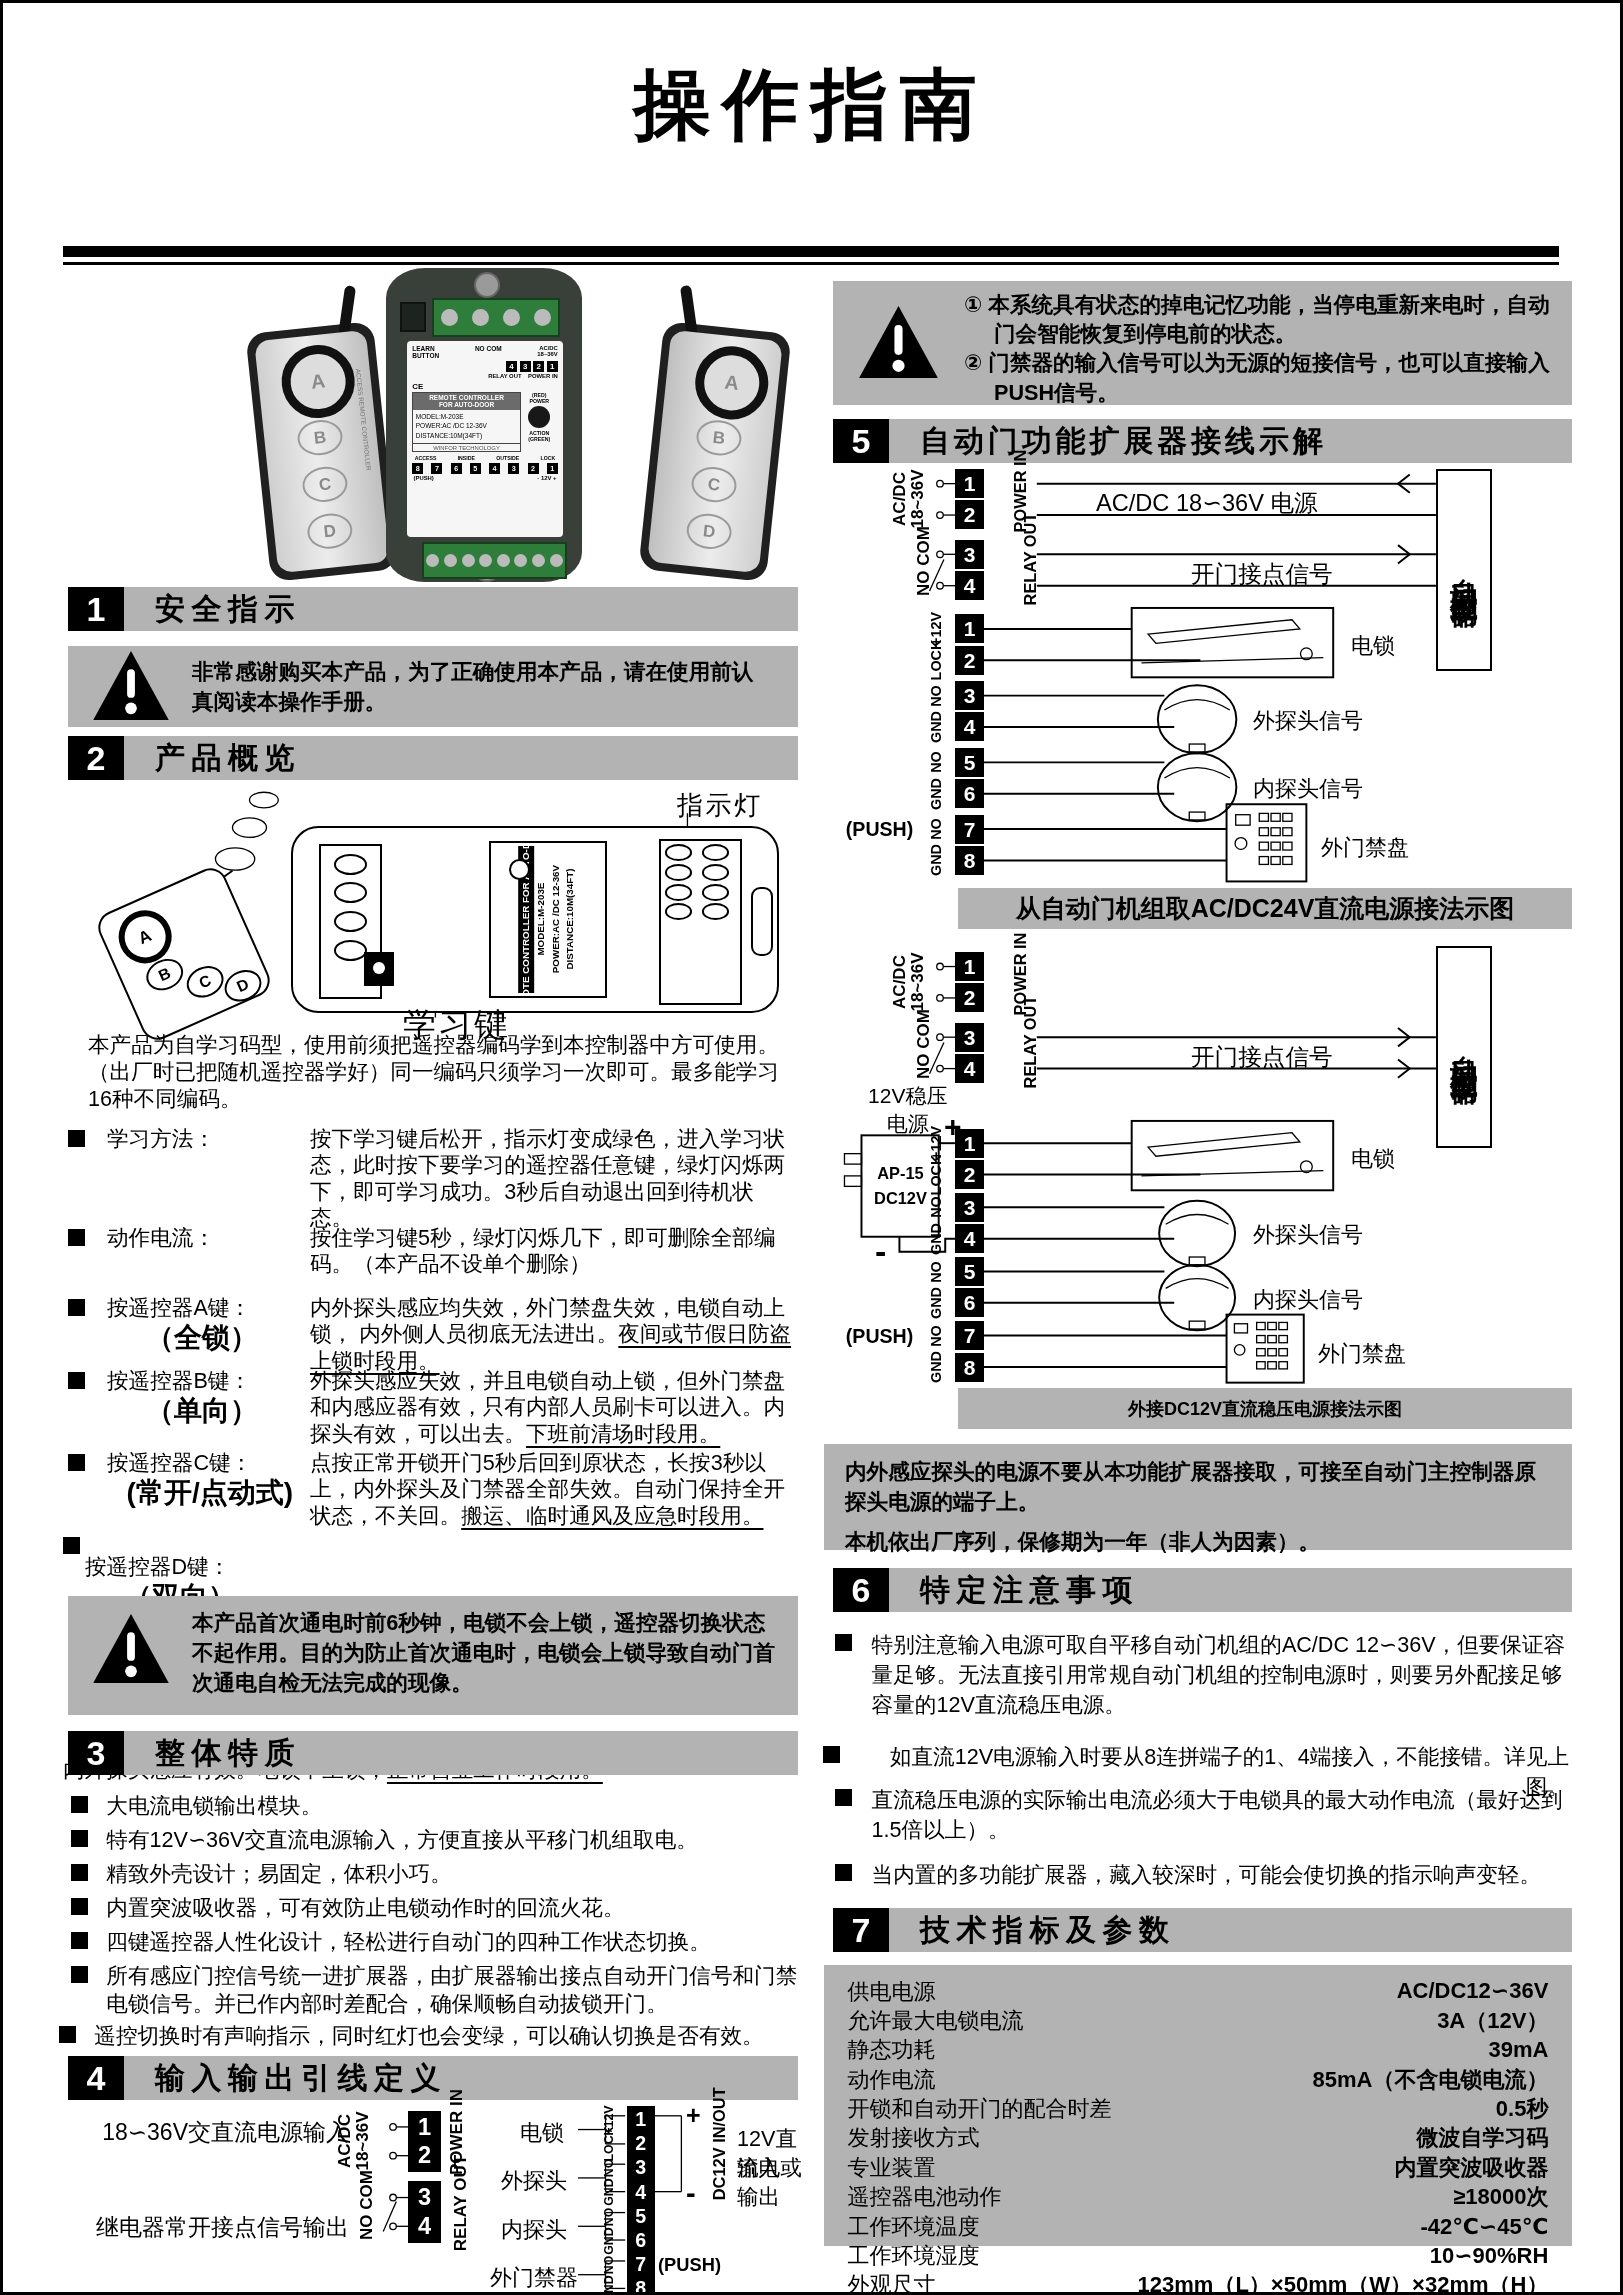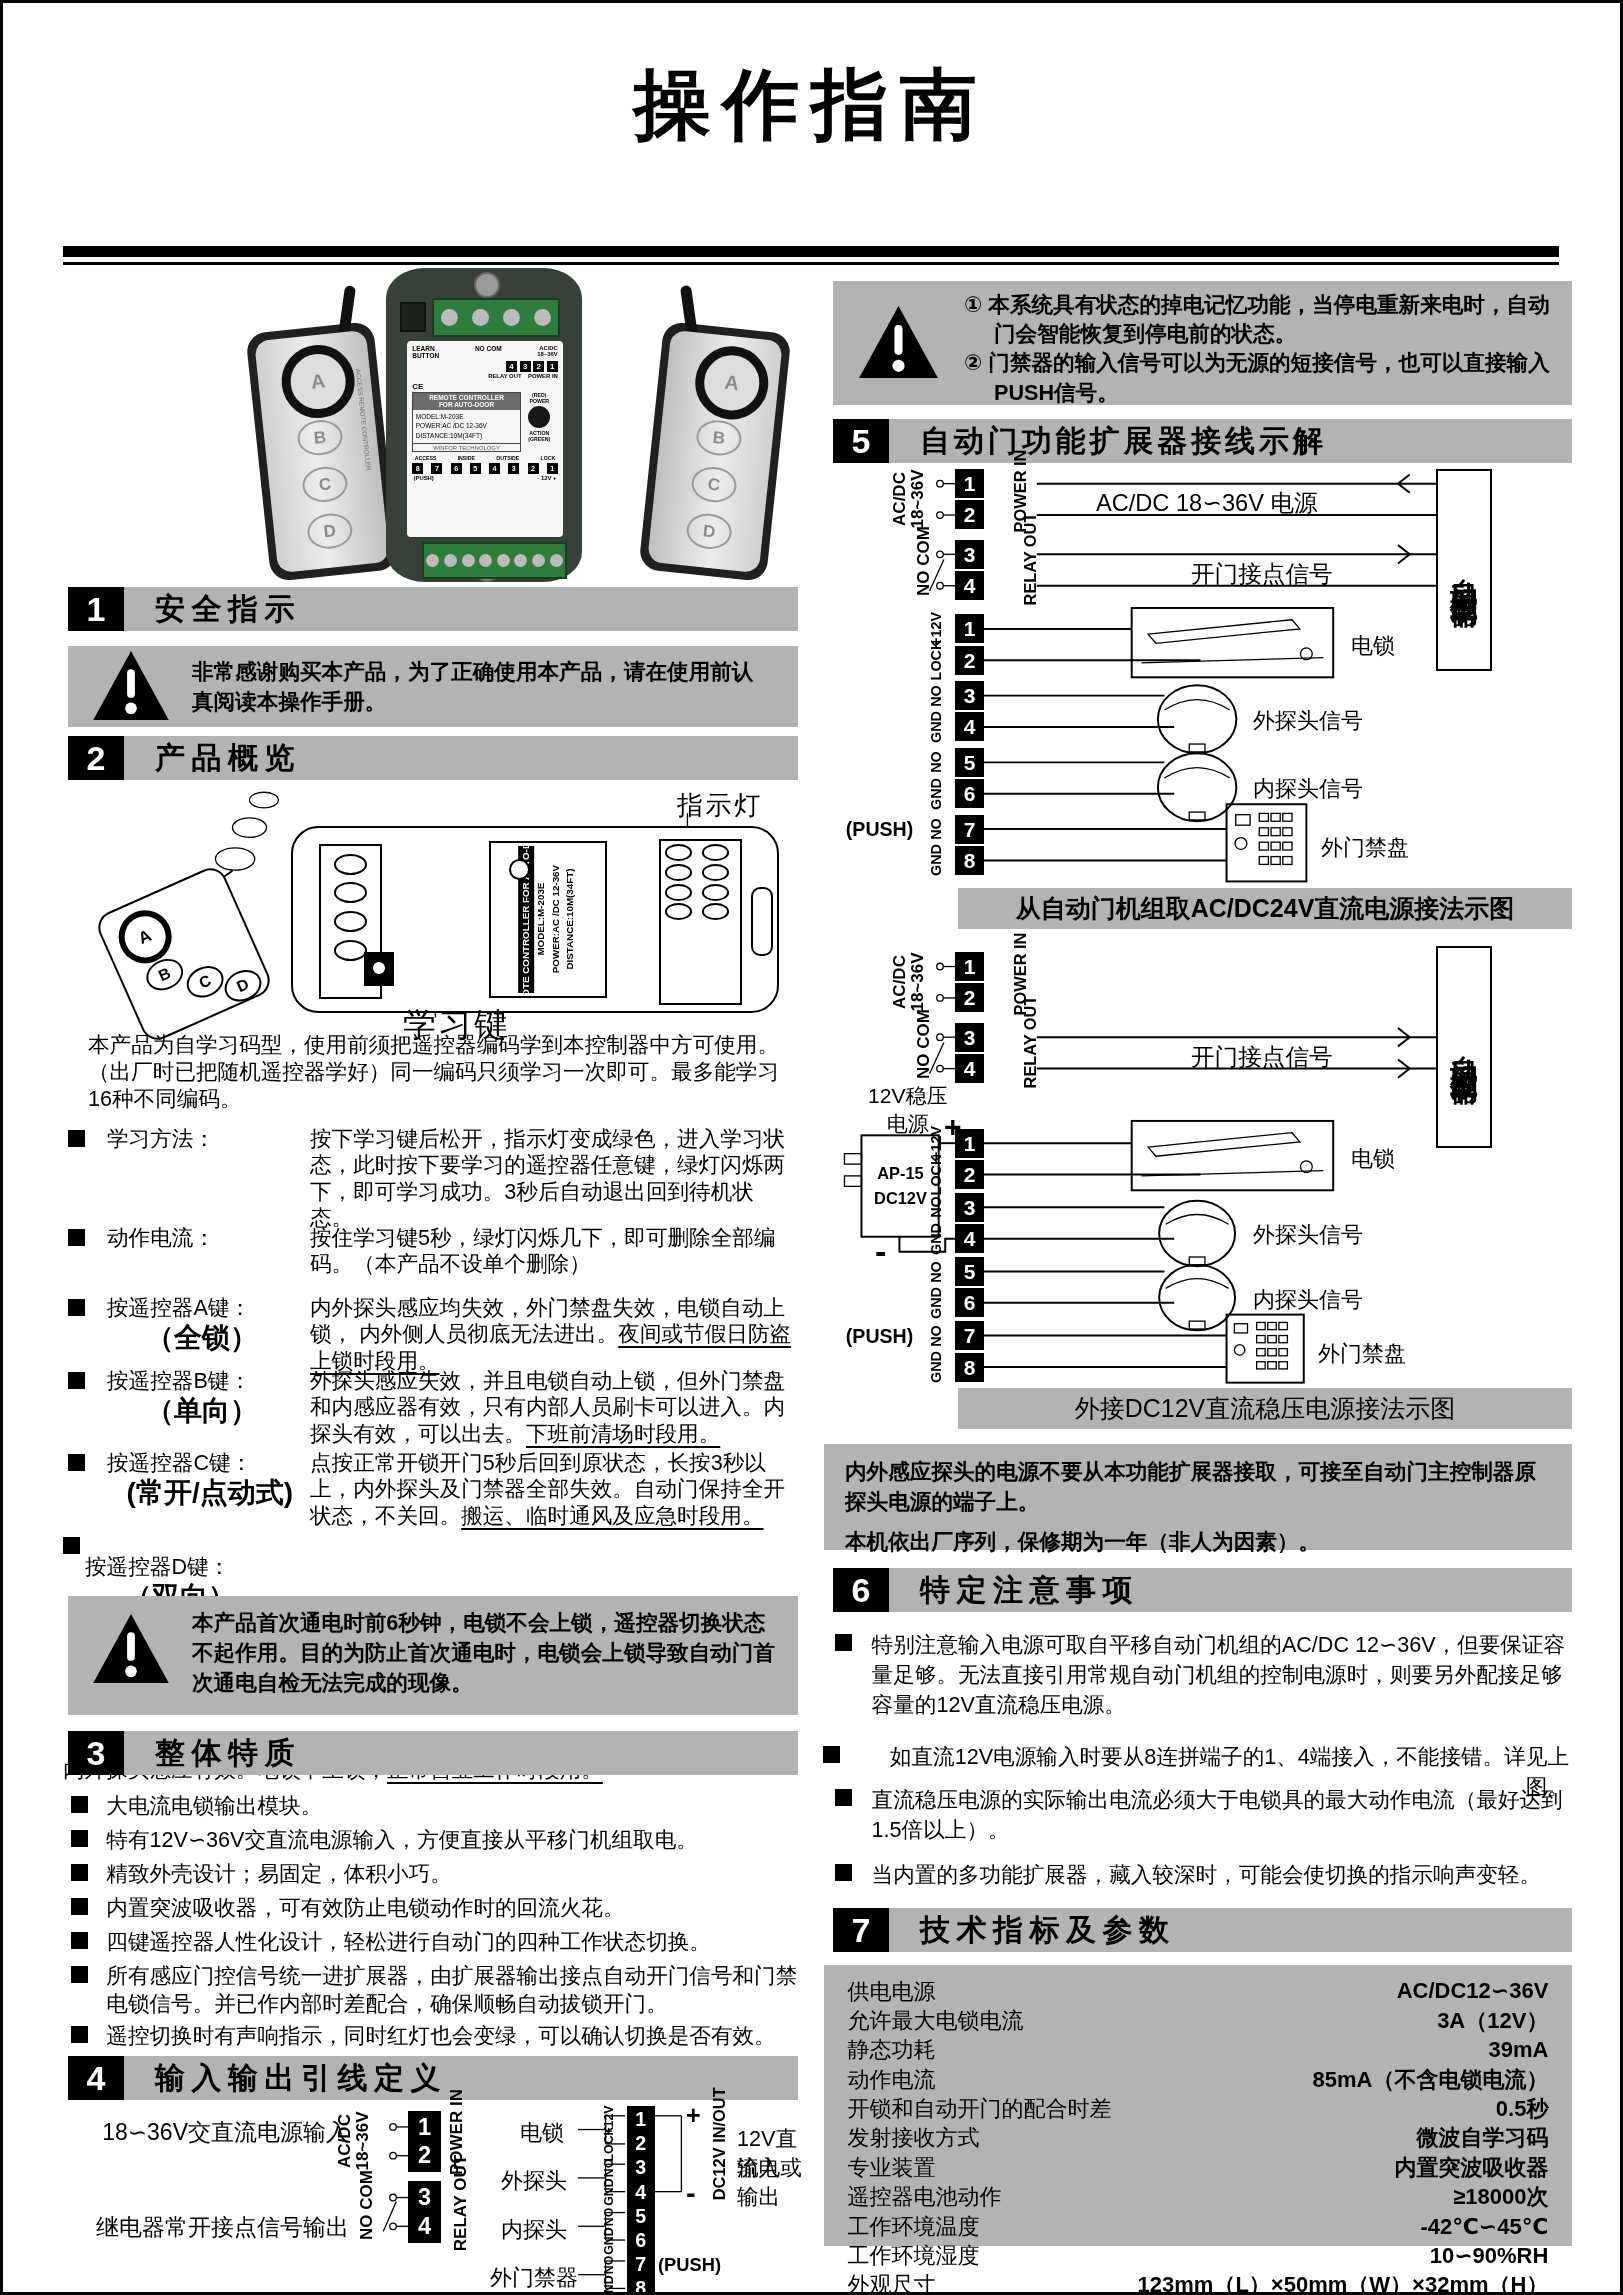--- a/index.html
+++ b/index.html
@@ -345,21 +345,21 @@
       <div class="ftxt">内置突波吸收器，可有效防止电锁动作时的回流火花。</div>
     </div>
   <div class="fbul" style="left:68px;top:1925px;">
       <div class="bsq"></div>
       <div class="ftxt">四键遥控器人性化设计，轻松进行自动门的四种工作状态切换。</div>
     </div>
   <div class="fbul" style="left:68px;top:1959px;">
       <div class="bsq"></div>
       <div class="ftxt">所有感应门控信号统一进扩展器，由扩展器输出接点自动开门信号和门禁电锁信号。并已作内部时差配合，确保顺畅自动拔锁开门。</div>
     </div>
-  <div class="fbul" style="left:68px;top:2019px;text-align:right;">
+  <div class="fbul" style="left:56px;top:2019px;text-align:right;">
       <div class="bsq"></div>
       <div class="ftxt">遥控切换时有声响指示，同时红灯也会变绿，可以确认切换是否有效。</div>
     </div>
 
   <div class="secbar" style="left:65px;top:2053px;width:730px;height:44px;">
     <div class="secnum">4</div>
     <div class="sectitle">输入输出引线定义</div>
   </div>
 
   <div class="abs" style="left:65px;top:2103px;width:739px;height:187px;">
@@ -651,21 +651,21 @@
     <div class="abs" style="left:11.8px;top:386px;font-size:19.6px;font-weight:bold;">(PUSH)</div>
     <div class="dlab" style="left:517px;top:205px;">电锁</div>
     <div class="dlab" style="left:419px;top:281px;">外探头信号</div>
     <div class="dlab" style="left:419px;top:346px;">内探头信号</div>
     <div class="dlab" style="left:484px;top:400px;">外门禁盘</div>
     <div class="ctrlbox" style="left:602px;top:6.5px;width:52px;height:198px;">
       <div class="ctrltxt">自动门主控制器</div>
     </div>
   </div>
 
-  <div class="gbox" style="left:955px;top:1385px;width:614px;height:41px;display:flex;align-items:center;justify-content:center;font-size:25px;font-weight:normal;">外接DC12V直流稳压电源接法示图</div>
+  <div class="gbox" style="left:955px;top:1385px;width:614px;height:41px;display:flex;align-items:center;justify-content:center;font-size:18px;font-weight:bold;">外接DC12V直流稳压电源接法示图</div>
 
   <div class="gbox" style="left:821px;top:1441px;width:748px;height:106px;padding:13px 21px;box-sizing:border-box;">
     <div style="font-size:21.6px;font-weight:bold;line-height:1.4;">内外感应探头的电源不要从本功能扩展器接取，可接至自动门主控制器原探头电源的端子上。</div>
     <div style="font-size:21.6px;font-weight:bold;line-height:1.4;margin-top:9.2px;">本机依出厂序列，保修期为一年（非人为因素）。</div>
   </div>
 
   <div class="secbar" style="left:830px;top:1565px;width:739px;height:44px;">
     <div class="secnum">6</div>
     <div class="sectitle">特定注意事项</div>
   </div>

